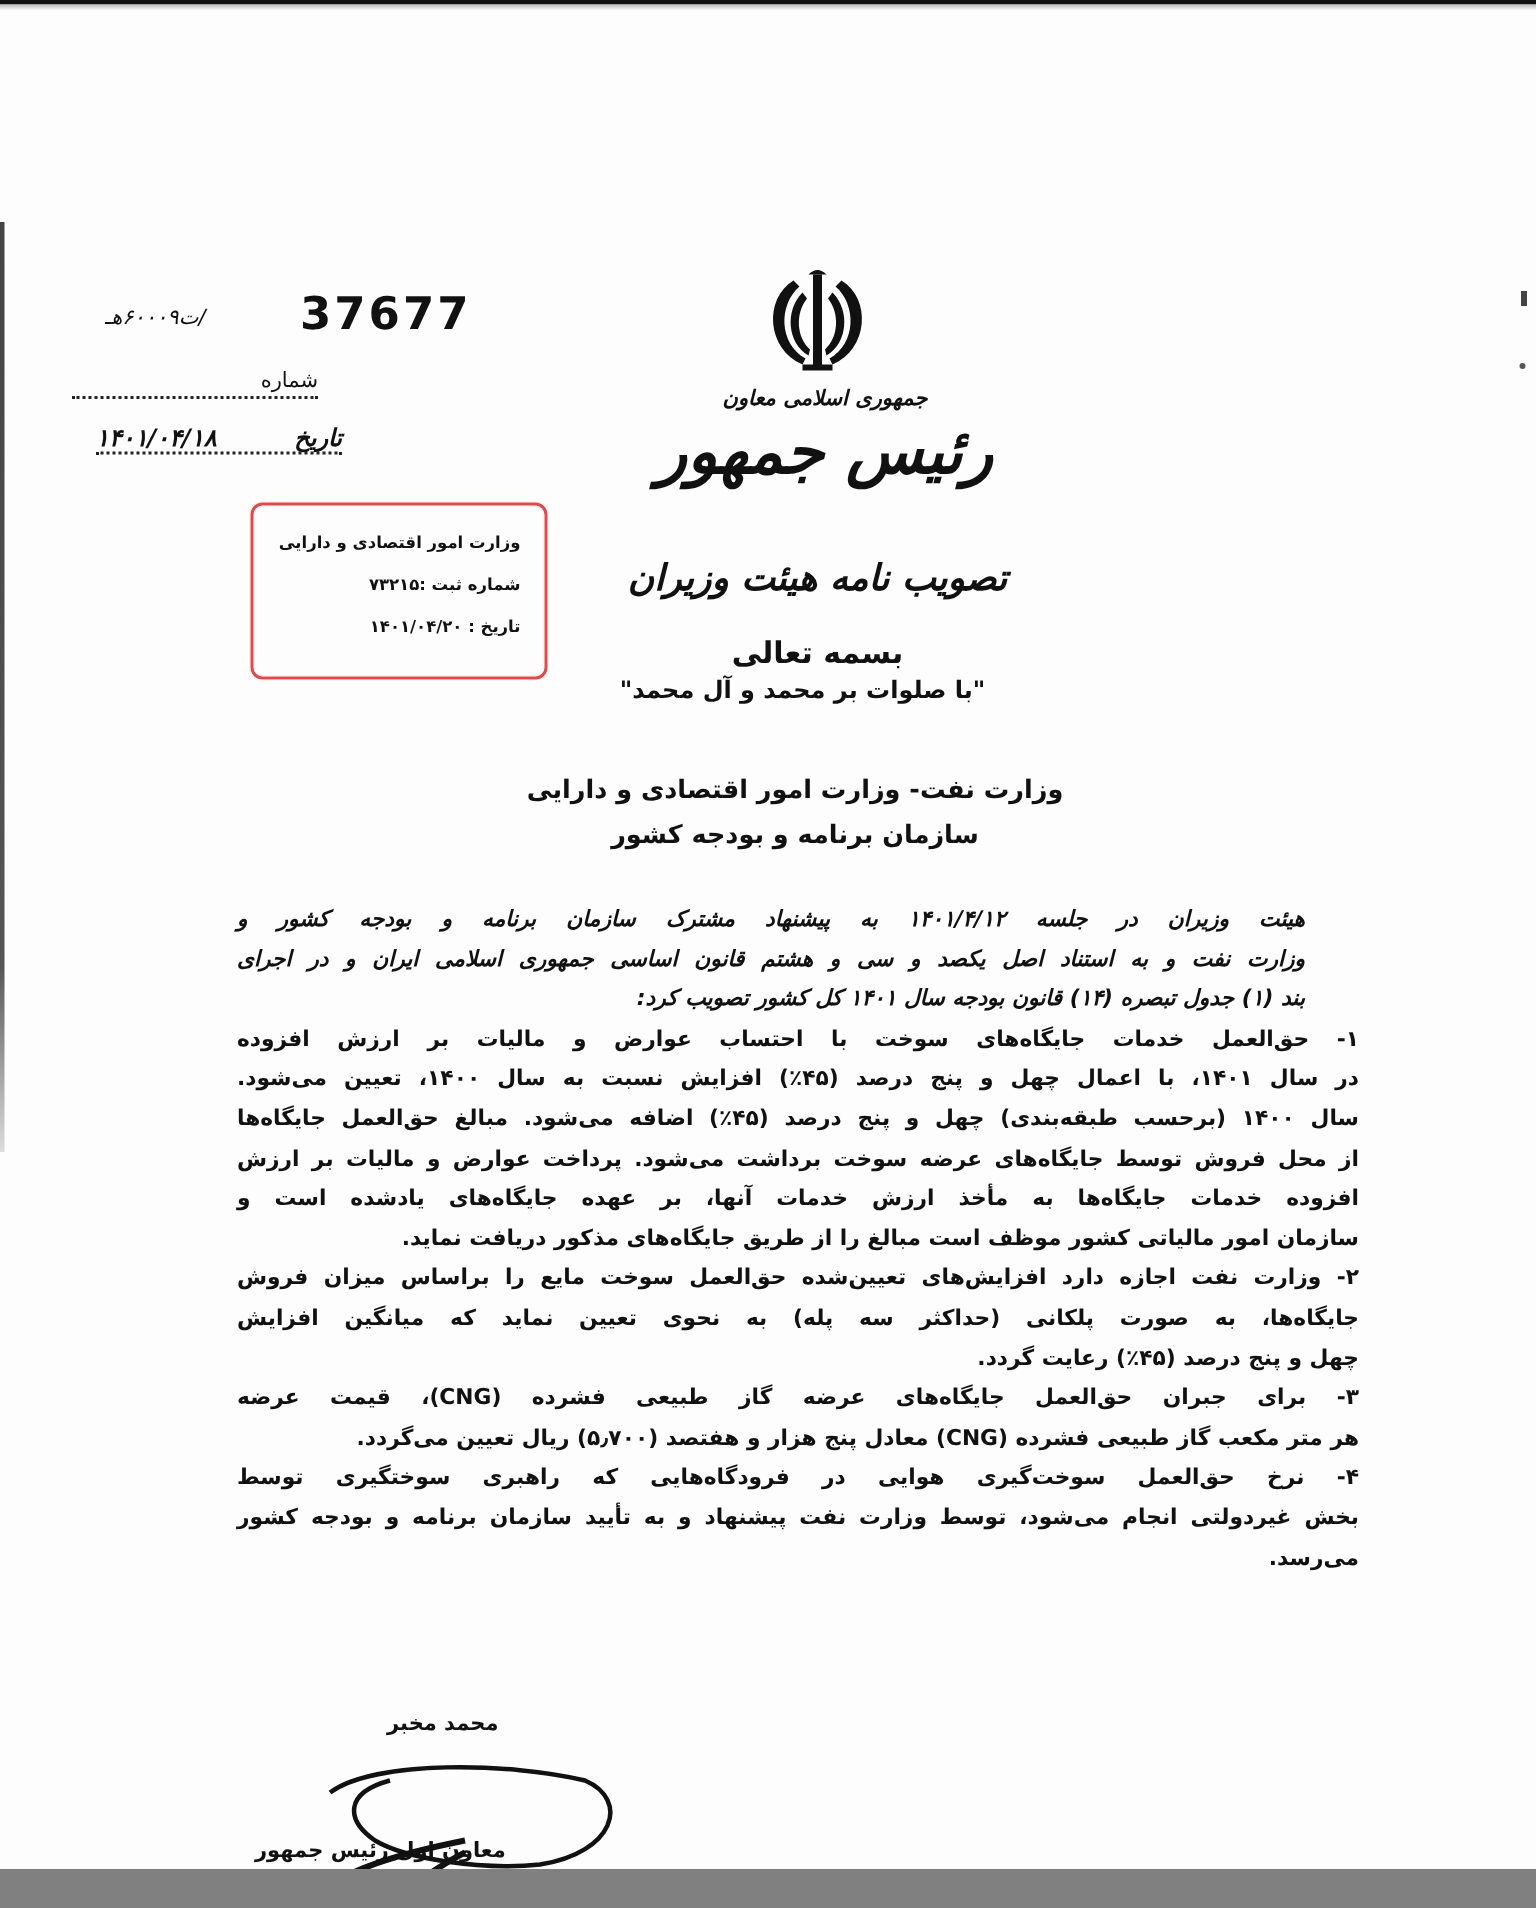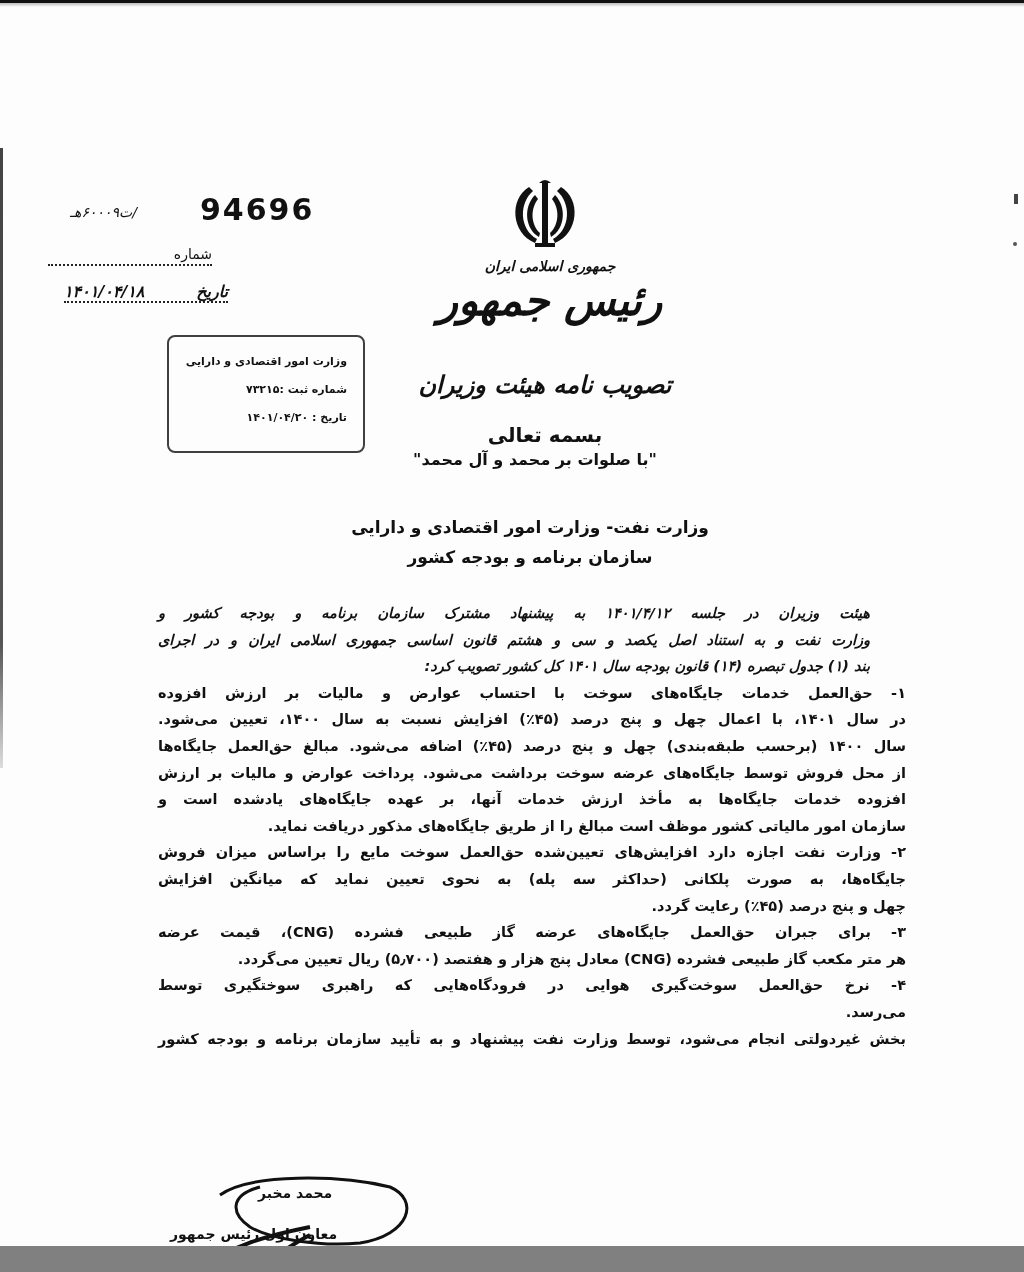--- a/index.html
+++ b/index.html
@@ -15,53 +15,53 @@
 
     .rtl { direction: rtl; unicode-bidi: embed; }
 
     
     .ref-number { position: absolute; left: 200px; top: 192px; font-size: 30px; font-weight: bold; letter-spacing: 2px; }
     .ref-code { position: absolute; left: 70px; top: 204px; font-size: 14px; font-style: italic; }
     .num-label { position: absolute; left: 48px; top: 246px; width: 164px; font-size: 14px; text-align: right; border-bottom: 2px dotted #222; padding-bottom: 2px; }
     .date-row { position: absolute; left: 64px; top: 282px; width: 164px; font-size: 16px; font-weight: bold; font-style: italic; border-bottom: 2px dotted #222; display: flex; justify-content: space-between; }
 
     
-    .stamp { position: absolute; left: 167px; top: 335px; width: 198px; height: 118px; border: 2px solid #404040; border-radius: 8px; box-sizing: border-box; padding: 18px 16px 0 10px; font-size: 11px; font-weight: bold; text-align: right; }
+    .stamp { position: absolute; left: 167px; top: 335px; width: 198px; height: 118px; border: 2px solid #ef4444; border-radius: 8px; box-sizing: border-box; padding: 18px 16px 0 10px; font-size: 11px; font-weight: bold; text-align: right; }
     .stamp div { margin-bottom: 15px; white-space: nowrap; }
 
     
     .emblem { position: absolute; left: 505px; top: 173px; width: 80px; height: 80px; }
     .republic { position: absolute; left: 440px; top: 258px; width: 220px; text-align: center; font-size: 14px; font-style: italic; font-weight: bold; }
     .president { position: absolute; left: 430px; top: 278px; width: 240px; text-align: center; font-family: "DejaVu Serif", serif; font-size: 42px; font-style: italic; font-weight: bold; line-height: 1.1; }
     .cabinet { position: absolute; left: 410px; top: 370px; width: 270px; text-align: center; font-family: "DejaVu Serif", serif; font-size: 24px; font-style: italic; font-weight: bold; }
     .bismillah { position: absolute; left: 440px; top: 423px; width: 210px; text-align: center; font-size: 20px; font-weight: bold; }
     .salawat { position: absolute; left: 380px; top: 450px; width: 310px; text-align: center; font-size: 16px; font-weight: bold; }
 
     .recipients { position: absolute; left: 340px; top: 512px; width: 380px; text-align: center; font-size: 17px; font-weight: bold; line-height: 30px; }
 
     .body-text { position: absolute; left: 158px; top: 600px; width: 748px; font-size: 14.5px; font-weight: bold; line-height: 26.6px; text-align: justify; text-align-last: right; }
     .body-text p { margin: 0; }
     .body-text p.indent { text-indent: 36px; font-style: italic; }
     .body-text .line { display: block; text-align: justify; text-align-last: justify; }
     .body-text .line.last { text-align-last: right; }
 
     
-    .sig-name { position: absolute; left: 258px; top: 1185px; font-size: 14px; font-weight: bold; }
+    .sig-name { position: absolute; left: 258px; top: 1141px; font-size: 14px; font-weight: bold; }
     .sig-title { position: absolute; left: 170px; top: 1226px; font-size: 14px; font-weight: bold; }
     .sig-scribble { position: absolute; left: 160px; top: 1165px; width: 260px; height: 107px; }
     .side-marks { position: absolute; left: 1010px; top: 190px; width: 14px; height: 80px; }
   </style>
 </head>
 <body>
 
 <div class="top-bar"></div>
 <div class="top-shade"></div>
 <div class="left-edge"></div>
 
-<div class="ref-number rtl">94696</div>
+<div class="ref-number rtl">37677</div>
 <div class="ref-code rtl">/ت۶۰۰۰۹هـ</div>
 <div class="num-label rtl">
   <span>شماره</span>
 </div>
 <div class="date-row rtl">
   <span>تاریخ</span>
   <span>۱۴۰۱/۰۴/۱۸</span>
 </div>
 
 <div class="stamp rtl">
@@ -73,21 +73,21 @@
 <svg class="emblem" viewBox="0 0 80 80">
   <path d="M24 14 C4 26, 6 60, 30 70 L32 66 C14 56, 14 30, 28 18 Z" fill="#111"></path>
   <path d="M56 14 C76 26, 74 60, 50 70 L48 66 C66 56, 66 30, 52 18 Z" fill="#111"></path>
   <path d="M30 22 C18 34, 20 56, 34 64 L35 60 C26 52, 25 36, 33 26 Z" fill="#111"></path>
   <path d="M50 22 C62 34, 60 56, 46 64 L45 60 C54 52, 55 36, 47 26 Z" fill="#111"></path>
   <rect x="37" y="10" width="6" height="62" fill="#111"></rect>
   <path d="M34 10 Q40 4 46 10 Z" fill="#111"></path>
   <rect x="30" y="70" width="20" height="4" fill="#111"></rect>
 </svg>
 
-<div class="republic rtl">جمهوری اسلامی ایران</div>
+<div class="republic rtl">جمهوری اسلامی معاون</div>
 <div class="president rtl">رئیس جمهور</div>
 <div class="cabinet rtl">تصویب نامه هیئت وزیران</div>
 <div class="bismillah rtl">بسمه تعالی</div>
 <div class="salawat rtl">"با صلوات بر محمد و آل محمد"</div>
 
 <div class="recipients rtl">
   <div>وزارت نفت- وزارت امور اقتصادی و دارایی</div>
   <div>سازمان برنامه و بودجه کشور</div>
 </div>
 
@@ -109,22 +109,22 @@
     <span class="line">۲- وزارت نفت اجازه دارد افزایش‌های تعیین‌شده حق‌العمل سوخت مایع را براساس میزان فروش</span>
     <span class="line">جایگاه‌ها، به صورت پلکانی (حداکثر سه پله) به نحوی تعیین نماید که میانگین افزایش</span>
     <span class="line last">چهل و پنج درصد (۴۵٪) رعایت گردد.</span>
   </p>
   <p>
     <span class="line">۳- برای جبران حق‌العمل جایگاه‌های عرضه گاز طبیعی فشرده (CNG)، قیمت عرضه</span>
     <span class="line last">هر متر مکعب گاز طبیعی فشرده (CNG) معادل پنج هزار و هفتصد (۵٫۷۰۰) ریال تعیین می‌گردد.</span>
   </p>
   <p>
     <span class="line">۴- نرخ حق‌العمل سوخت‌گیری هوایی در فرودگاه‌هایی که راهبری سوختگیری توسط</span>
+    <span class="line">بخش غیردولتی انجام می‌شود، توسط وزارت نفت پیشنهاد و به تأیید سازمان برنامه و بودجه کشور</span>
     <span class="line last">می‌رسد.</span>
-    <span class="line">بخش غیردولتی انجام می‌شود، توسط وزارت نفت پیشنهاد و به تأیید سازمان برنامه و بودجه کشور</span>
   </p>
 </div>
 
 <svg class="sig-scribble" viewBox="0 0 260 107">
   <path d="M60 30 C90 8, 180 10, 230 22 C260 35, 250 70, 200 78 C160 82, 110 74, 90 62 C70 48, 70 30, 100 22" fill="none" stroke="#111" stroke-width="3"></path>
   <path d="M40 105 C70 80, 110 70, 150 62 M100 100 C120 90, 130 80, 150 70" fill="none" stroke="#111" stroke-width="4"></path>
 </svg>
 <div class="sig-name rtl">محمد مخبر</div>
 <div class="sig-title rtl">معاون اول رئیس جمهور</div>
 

